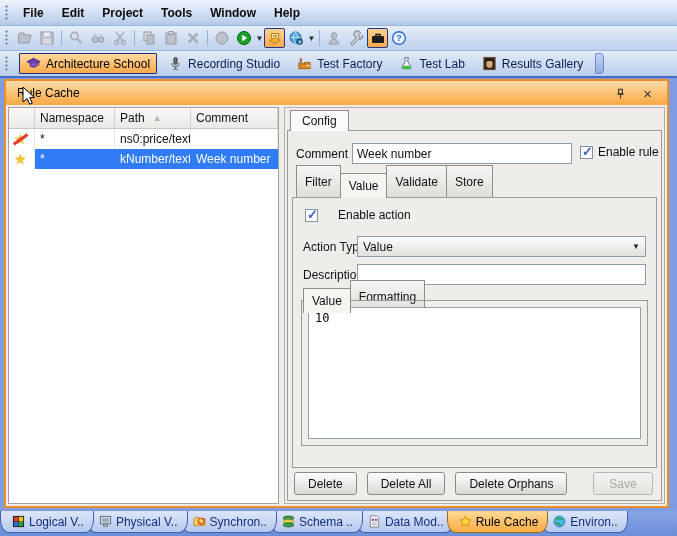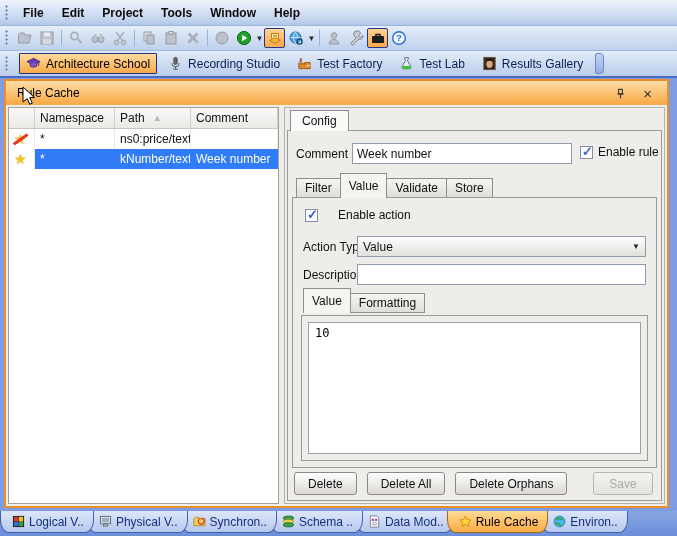--- a/index.html
+++ b/index.html
@@ -64,31 +64,31 @@
     border:1px solid #8f8d8a; border-bottom:none; display:flex; align-items:center; z-index:2; }
   .cfg-box { position:absolute; left:2px; top:22px; right:2px; bottom:2px; border:1px solid #9c9a97; background:#efedea; }
   .lbl { position:absolute; white-space:nowrap; }
   .tfield { position:absolute; border:1px solid #8f9bab; background:#fff; height:21px; padding:0 4px;
     font:12px "Liberation Sans",sans-serif; color:#111; outline:none; }
   .cbrow { position:absolute; display:flex; align-items:center; gap:5px; }
   .cb { width:13px; height:13px; background:#fff; border:1px solid #7f8fa6; position:relative; flex:none; }
   .cb.checked::after { content:"✓"; position:absolute; left:1px; top:-3px; color:#3f62d6; font-size:13px; font-weight:bold; }
 
   .rule-tabs { position:absolute; left:8px; top:42px; height:25px; display:flex; align-items:flex-end; }
-  .rtab { height:20px; display:flex; align-items:center; padding:0 8px; background:linear-gradient(#f6f5f3,#e0ded9);
+  .rtab { height:33px; display:flex; align-items:center; padding:0 8px; background:linear-gradient(#f6f5f3,#e0ded9);
     border:1px solid #8f8d8a; margin-right:-1px; }
   .rtab.selected { height:25px; background:#f6f4f1; z-index:2; border-bottom:none; }
 
   .group-box { position:absolute; left:4px; top:66px; right:4px; height:271px; border:1px solid #9c9a97; }
   .combo { position:absolute; left:64px; top:38px; right:10px; height:21px; border:1px solid #8f9bab;
     background:linear-gradient(#fdfdfd,#e2e0dc); display:flex; align-items:center; padding-left:5px; }
   .combo .carrow { margin-left:auto; width:18px; text-align:center; font-size:8px; color:#222; }
 
   .editor-tabs { position:absolute; left:10px; top:90px; height:25px; display:flex; align-items:flex-end; }
-  .editor-box { position:absolute; left:8px; top:117px; right:8px; height:146px; border:1px solid #9c9a97; }
+  .editor-box { position:absolute; left:8px; top:102px; right:8px; height:146px; border:1px solid #9c9a97; }
   .value-editor { position:absolute; left:6px; top:6px; right:6px; bottom:6px; border:1px solid #98a2ae; background:#fff;
     font-family:"DejaVu Sans Mono",monospace; font-size:12px; padding:3px 6px; resize:none; outline:none; }
 
   .btnrow { position:absolute; left:6px; right:8px; bottom:5px; height:23px; display:flex; gap:10px; }
   .btn { padding:0 13px; height:23px; border:1px solid #8b8987; border-radius:3px;
     background:linear-gradient(#fefefe,#dbd8d3); display:flex; align-items:center; justify-content:center; white-space:nowrap; }
   .btn.disabled { color:#aba9a5; border-color:#b7b5b1; background:linear-gradient(#f4f3f1,#e5e3df); margin-left:auto; min-width:60px; }
 
   
   .bottom-tabs { position:absolute; left:0; top:511px; width:677px; height:25px;

